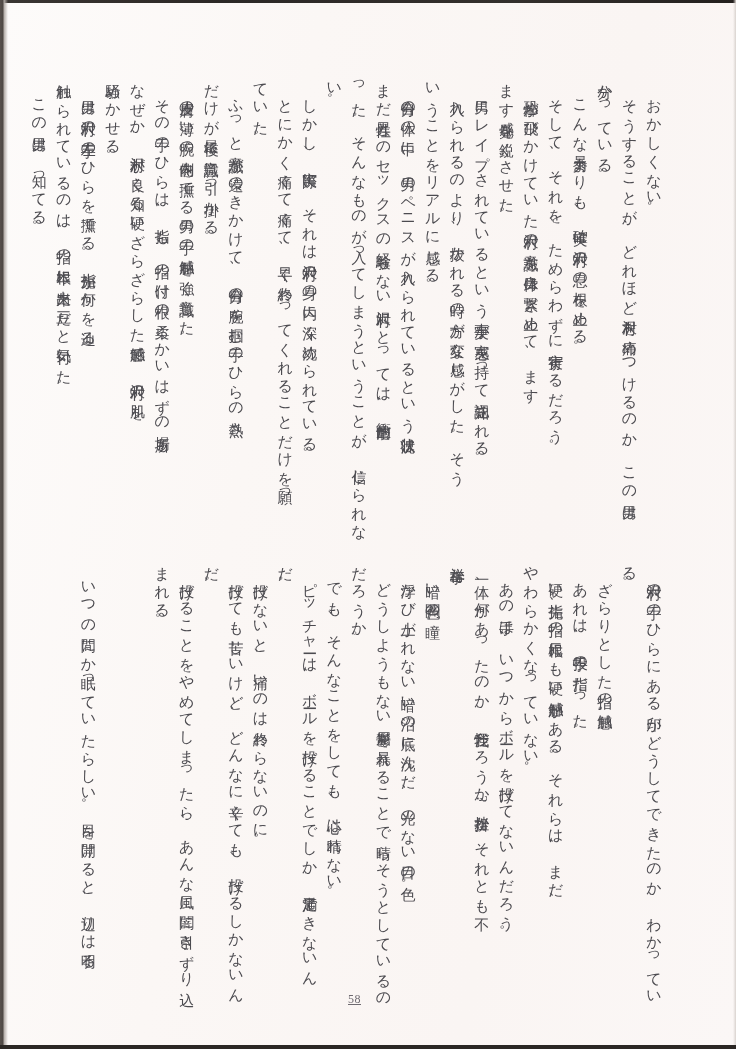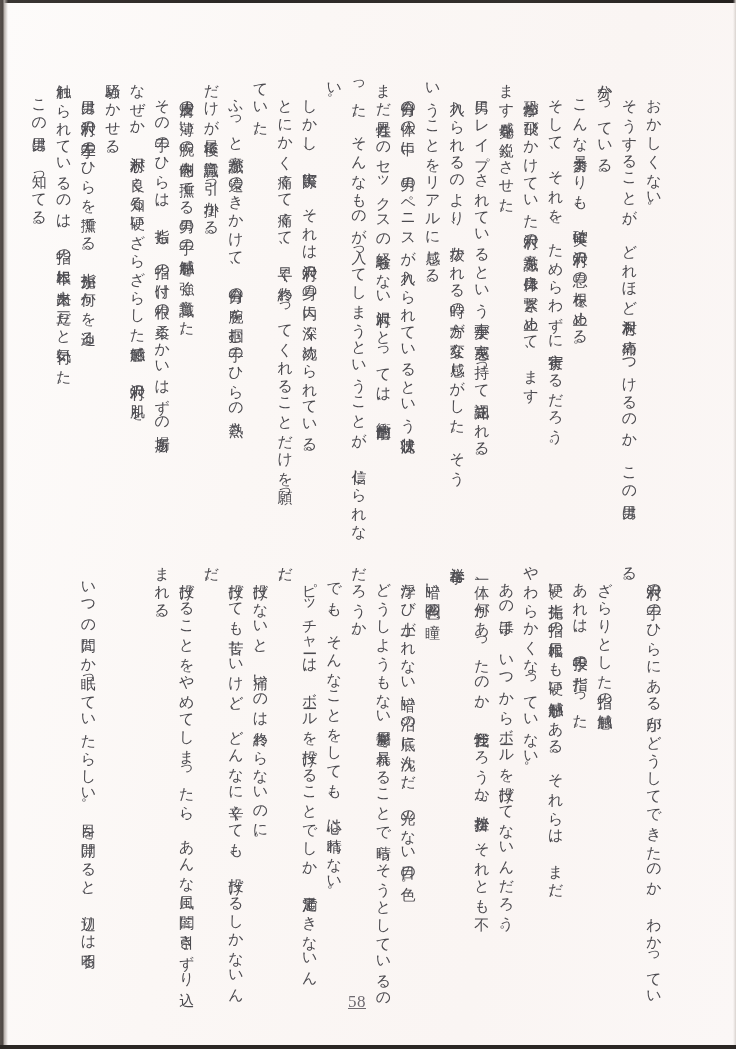--- a/index.html
+++ b/index.html
@@ -43,21 +43,21 @@
     color: #4c4b50;
   }
   .block-top    { top: 73px;  right: 70px; height: 464px; }
   .block-bottom { top: 556px; right: 70px; height: 464px; }
   .vline { margin: 0; padding: 0; }
   .vline.indent { text-indent: 16.3px; }
   .page-number {
     position: absolute;
     left: 348px;
     top: 992px;
-    font-size: 17px;
+    font-size: 12px;
     letter-spacing: 0.5px;
     color: #6e6a70;
     text-decoration: underline;
   }
 </style>
 </head>
 <body>
 
 <div class="page">
   <div class="edge-top"></div>

